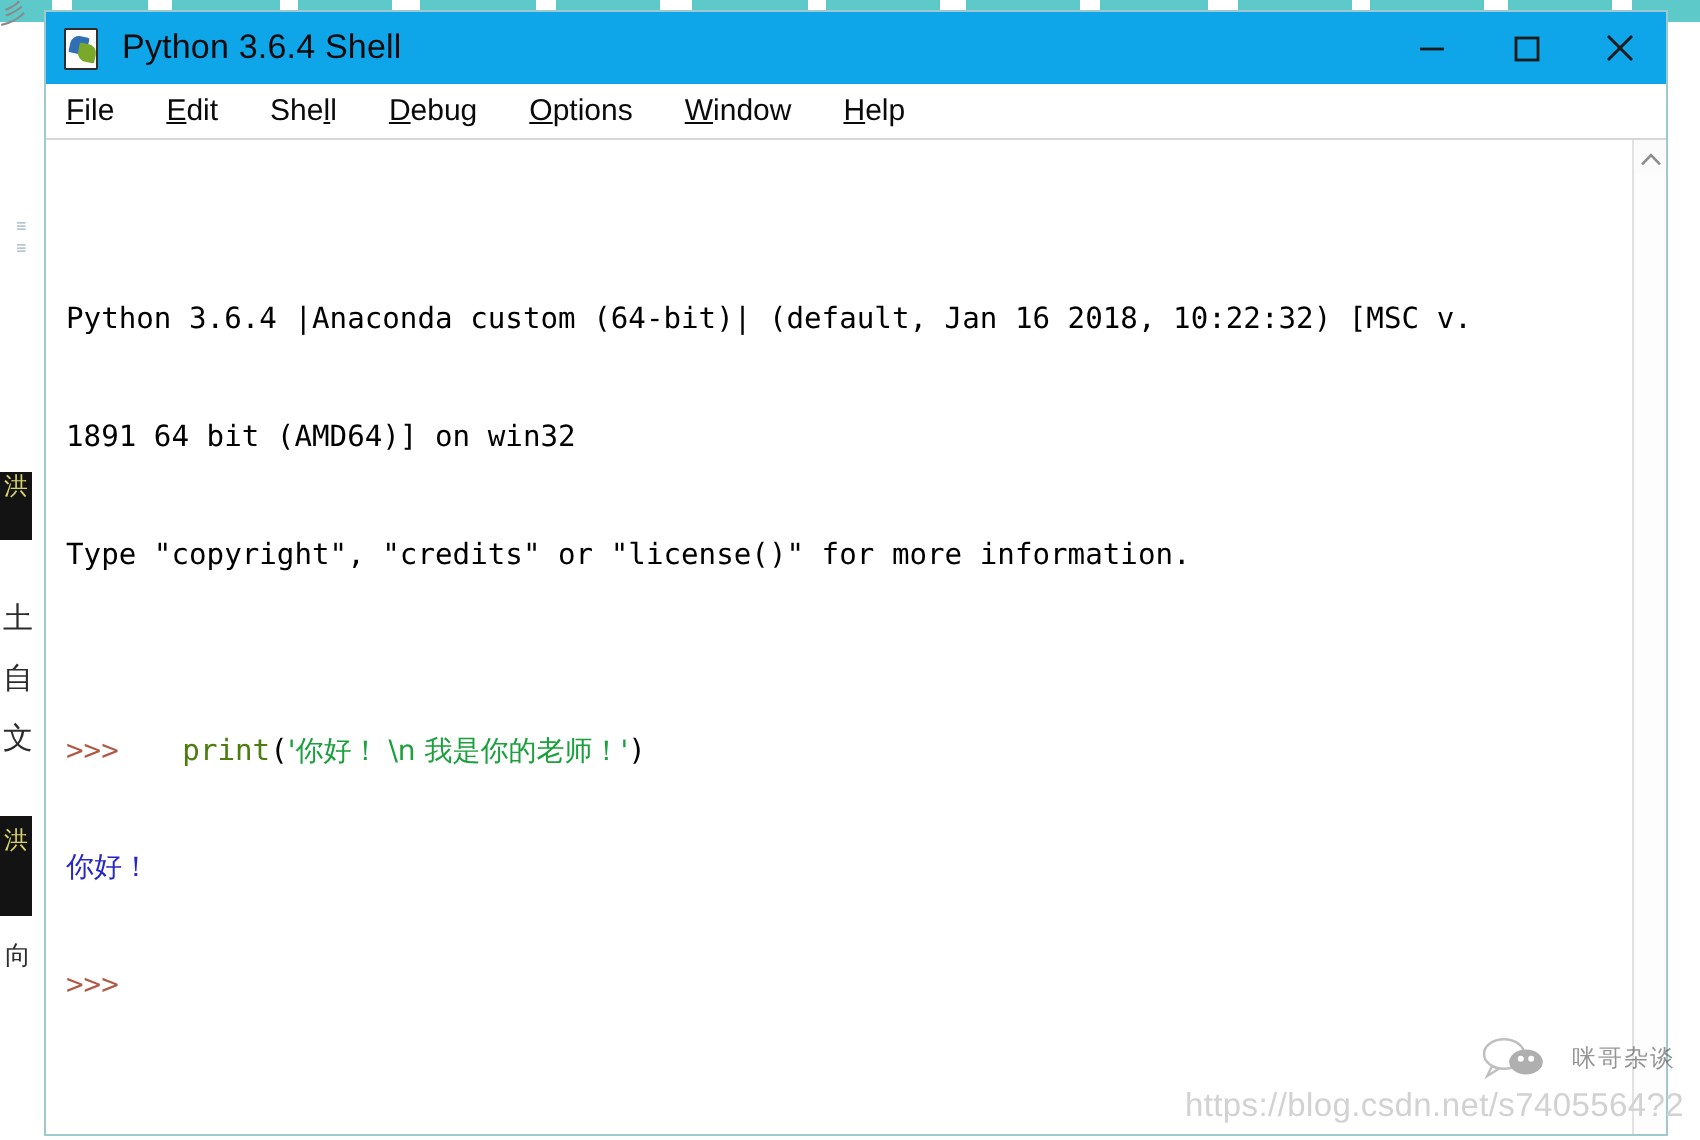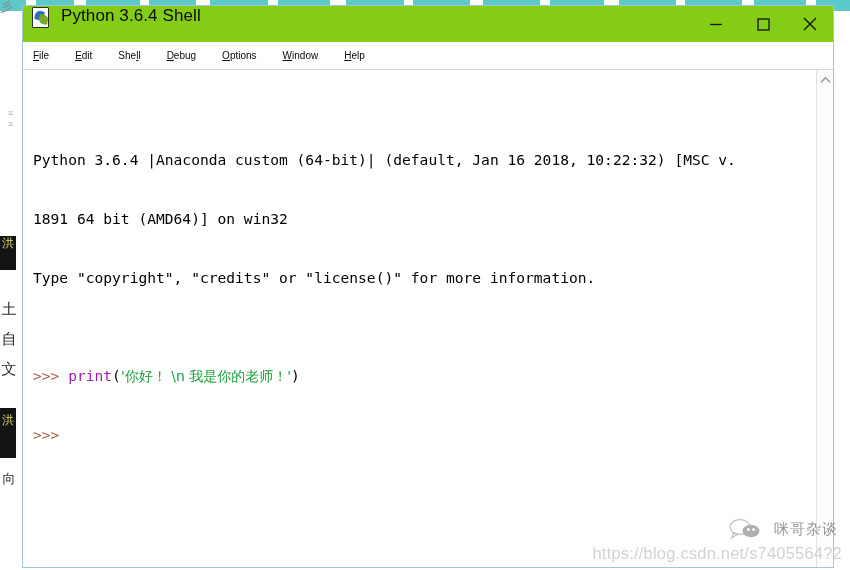--- a/index.html
+++ b/index.html
@@ -92,22 +92,23 @@
     box-sizing: border-box;
     display: flex;
     flex-direction: column;
   }
 
   
   .titlebar {
     position: relative;
     height: 36px;
     flex: 0 0 36px;
-    background: #84cc16;
-    display: flex;
+    background: #0ea5e9;
+    display: flex;
+    align-items: center;
   }
   .title-icon {
     margin-left: 7px;
     width: 22px;
     height: 22px;
     position: relative;
     flex: 0 0 22px;
   }
   .title-icon .doc {
     position: absolute;
@@ -162,21 +163,21 @@
     height: 28px;
     flex: 0 0 28px;
     background: #ffffff;
     display: flex;
     align-items: center;
     padding-left: 10px;
     border-bottom: 1px solid #d7d7d7;
     box-sizing: border-box;
   }
   .menu-item {
-    font-size: 10px;
+    font-size: 15px;
     color: #0a0a0a;
     margin-right: 26px;
     white-space: nowrap;
     cursor: default;
   }
   .menu-item u {
     text-decoration: underline;
     text-underline-offset: 1px;
   }
 
@@ -195,21 +196,21 @@
     font-family: "DejaVu Sans Mono", "Liberation Mono", monospace;
     font-size: 14.6px;
     line-height: 19.6px;
     white-space: pre;
     overflow: hidden;
     box-sizing: border-box;
   }
   .ln { height: 19.6px; }
   .c-plain  { color: #000000; }
   .c-prompt { color: #b05a46; }
-  .c-kw     { color: #a21caf; }
+  .c-kw     { color: #4d7c0f; margin-left: 23px; }
   .c-str    { color: #1aa03c; }
   .c-out    { color: #2727c8; }
   .cjk {
     font-family: "DejaVu Sans", sans-serif;
     font-size: 14px;
   }
 
   
   .vscroll {
     flex: 0 0 17px;
@@ -240,21 +241,21 @@
     right: 12px;
     top: 518px;
     display: flex;
     align-items: center;
     opacity: 0.55;
     pointer-events: none;
   }
   .wm-bubble { width: 34px; height: 22px; position: relative; }
   .wm-text {
     font-family: "DejaVu Sans", sans-serif;
-    font-size: 15px;
+    font-size: 12px;
     color: #3f3f3f;
     letter-spacing: 1px;
     margin-left: 12px;
     white-space: nowrap;
   }
   .wm-url {
     position: absolute;
     right: 8px;
     top: 544px;
     font-family: "Liberation Sans", sans-serif;
@@ -341,20 +342,21 @@
 
       <div class="shell-text">
 
         
         <div class="ln c-plain">Python 3.6.4 |Anaconda custom (64-bit)| (default, Jan 16 2018, 10:22:32) [MSC v.</div>
         <div class="ln c-plain">1891 64 bit (AMD64)] on win32</div>
         <div class="ln c-plain">Type "copyright", "credits" or "license()" for more information.</div>
 
         
         <div class="ln"><span class="c-prompt">&gt;&gt;&gt; </span><span class="c-kw">print</span><span class="c-plain">(</span><span class="c-str cjk">'你好！ \n 我是你的老师！'</span><span class="c-plain">)</span></div>
+        <div class="ln c-out cjk">你好！</div>
         <div class="ln c-prompt">&gt;&gt;&gt; </div>
         
         
         
 
         
         
         
         
         

